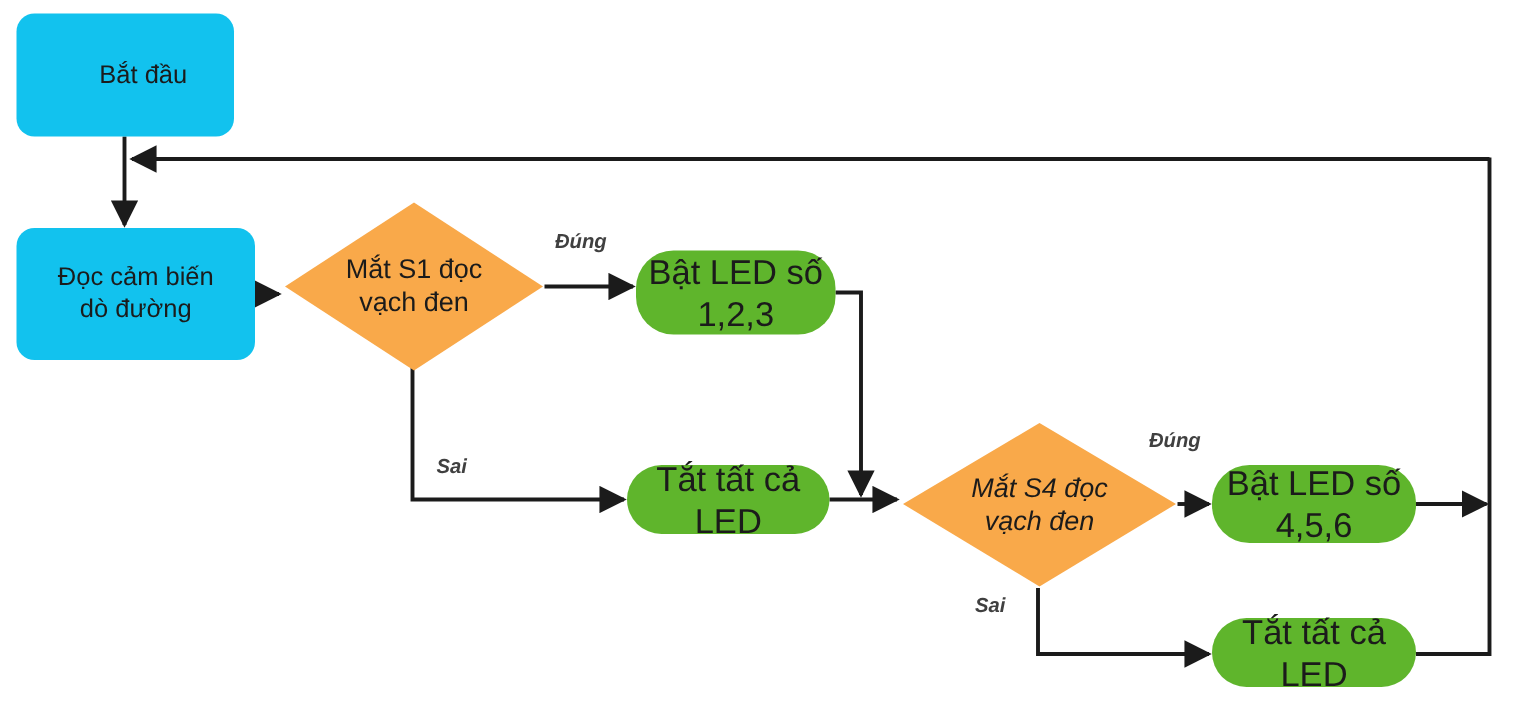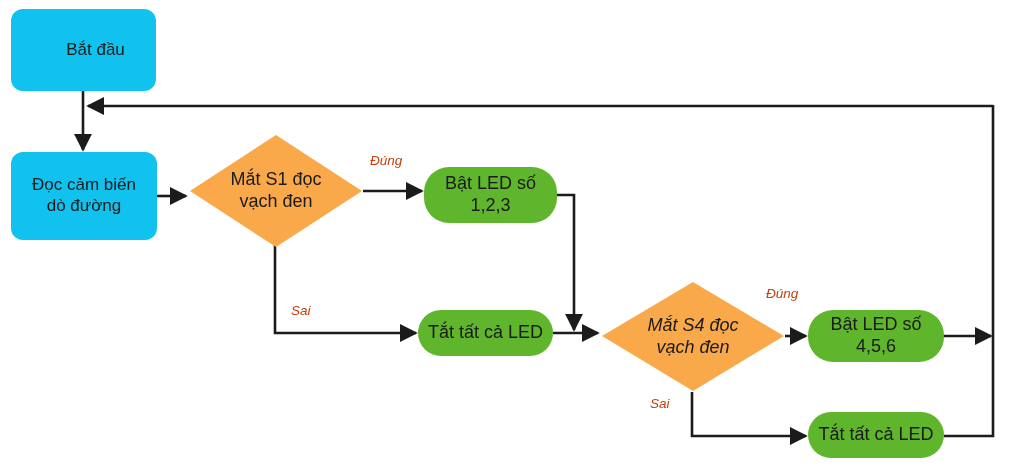--- a/index.html
+++ b/index.html
@@ -42,21 +42,21 @@
   .start {
     background: #12c2ee;
     font-size: 17px;
   }
   .io {
     background: #12c2ee;
     font-size: 17px;
   }
   .action {
     background: #5fb52c;
-    font-size: 18px;
+    font-size: 23px;
     border-radius: 25px;
     justify-content: center;
   }
   .decision-wrap {
     position: absolute;
     z-index: 3;
   }
   .decision-shape {
     position: absolute;
     left: 0;
@@ -76,23 +76,24 @@
     text-align: center;
     font-size: 18px;
     color: #1b1b1b;
     line-height: 1.22;
     white-space: pre-line;
   }
   .edge-label {
     position: absolute;
     font-size: 13.5px;
     font-style: italic;
-    color: #c2410c;
+    color: #404040;
     z-index: 4;
     white-space: nowrap;
+    font-weight: bold;
   }
 </style>
 </head>
 <body>
 
 <div id="canvas">
 
   <svg id="wires" viewBox="0 0 1010 468" xmlns="http://www.w3.org/2000/svg">
     <defs>
       <marker id="arrow" viewBox="0 0 10 10" refX="9" refY="5" markerWidth="7" markerHeight="7" orient="auto-start-reverse">
@@ -123,21 +124,21 @@
       <path d="M 944 336 L 991 336" marker-end="url(#arrow)"></path>
 
       <path d="M 944 436 L 993 436 L 993 105"></path>
     </g>
   </svg>
 
   <div class="node proc start" style="left:11px; top:9px; width:145px; height:82px;padding-left:24px;">
     <span>Bắt đầu</span>
   </div>
 
-  <div class="node proc io" style="left:11px; top:152px; width:146px; height:88px;">
+  <div class="node proc io" style="left:11px; top:152px; width:159px; height:88px;">
     <span>Đọc cảm biến
 dò đường</span>
   </div>
 
   <div class="decision-wrap" style="left:188px; top:133px; width:176px; height:116px;">
     <svg class="decision-shape" viewBox="0 0 176 116" xmlns="http://www.w3.org/2000/svg" preserveAspectRatio="none">
       <path d="M 88 2 L 174 58 L 88 114 L 2 58 Z" fill="#f9a94a"></path>
     </svg>
     <div class="decision-label">Mắt S1 đọc
 vạch đen</div>

